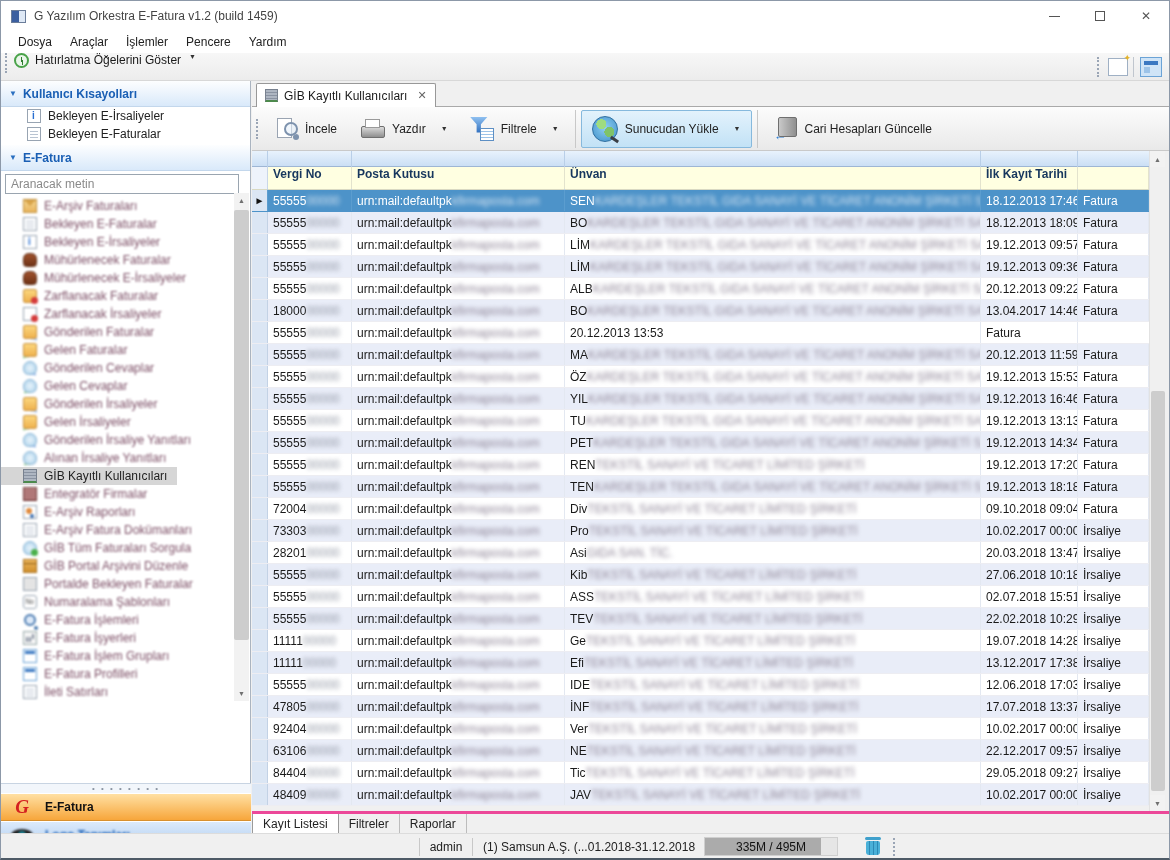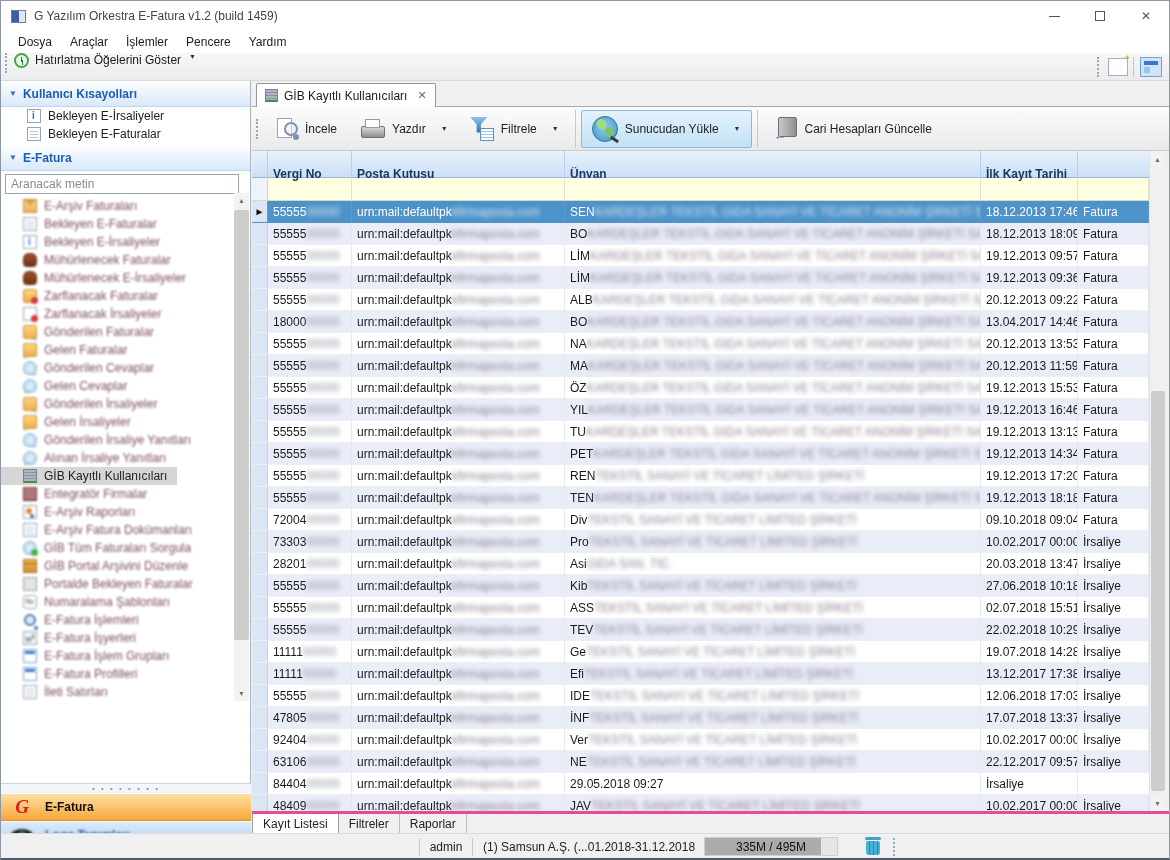--- a/index.html
+++ b/index.html
@@ -83,21 +83,21 @@
   .t-filter::after { content:""; position:absolute; right:0; bottom:0; width:12px; height:11px; background:repeating-linear-gradient(#fff 0 2px,#9cc3e8 2px 3px); border:1px solid #5d8fc4; }
   .t-globe { width:26px; height:26px; border-radius:50%; background:radial-gradient(circle at 35% 30%, #9fdc7f 0 5px, transparent 5px), radial-gradient(circle at 68% 62%, #7fc36a 0 5px, transparent 5px), radial-gradient(circle at 50% 45%, #8fd0f2, #3f8fc9); border:1px solid #2f6f9f; position:relative; }
   .t-globe::after { content:""; position:absolute; right:-2px; bottom:0px; width:9px; height:3px; background:#3a3f45; transform:rotate(35deg); }
   .t-acc { width:24px; height:24px; position:relative; }
   .t-acc::before { content:""; position:absolute; left:4px; top:0; width:17px; height:18px; background:linear-gradient(90deg,#c9c9c9,#8f8f8f); border:1px solid #6f6f6f; border-radius:2px; }
   .t-acc::after { content:"←"; position:absolute; left:0px; bottom:-2px; color:#2f7fd4; font-weight:bold; font-size:13px; }
 
   
   #grid { position:absolute; left:251px; top:150px; width:897px; }
   .grid-cols { display:grid; grid-template-columns:16px 84px 213px 416px 97px 71px; }
-  #grid-header { height:27px; background:linear-gradient(#e8f2fc,#cbdff5); border-bottom:1px solid #9eb6d4; }
+  #grid-header { height:16px; background:linear-gradient(#e8f2fc,#cbdff5); border-bottom:1px solid #9eb6d4; }
   .hcell { display:flex; align-items:center; padding-left:5px; color:#17375e; font-weight:bold; border-right:1px solid #b9cfe8; overflow:hidden; white-space:nowrap; }
   .hcell.sorted { background:linear-gradient(#fdd48e,#f8b551); border-right:1px solid #dc9c44; color:#17375e; justify-content:space-between; padding-right:3px;margin-top:45px; }
   .sort-arrow { font-size:8px; color:#333; }
   #filter-row { height:23px; background:#ffffe1; border-bottom:1px solid #d9d9c2; }
   .fcell { border-right:1px solid #e3e3cd; }
   .fcell.gutter { background:#eef3fb; border-right:1px solid #c9d6e8; }
   #grid-rows { }
   .drow { height:22px; border-bottom:1px solid #ededf2; background:#fff; }
   .drow.alt { background:#e9edf8; }
   .drow.selected { background:#4d93c9; border-bottom:1px solid #4d93c9; }
@@ -545,24 +545,20 @@
         <div class="drow grid-cols">
           <div class="dcell gutter-cell"></div>
           <div class="dcell">
             <span>55555</span>
             <span class="red num">00000</span>
           </div>
           <div class="dcell">
             <span>urn:mail:defaultpk</span>
             <span class="red">kfirmaposta.com</span>
           </div>
-          <div class="dcell">
-            <span>NA</span>
-            <span class="red">KARDEŞLER TEKSTİL GIDA SANAYİ VE TİCARET ANONİM ŞİRKETİ SAMSUN ŞB</span>
-          </div>
           <div class="dcell">20.12.2013 13:53</div>
           <div class="dcell">Fatura</div>
         </div>
         <div class="drow grid-cols alt">
           <div class="dcell gutter-cell"></div>
           <div class="dcell">
             <span>55555</span>
             <span class="red num">00000</span>
           </div>
           <div class="dcell">
@@ -884,20 +880,24 @@
         </div>
         <div class="drow grid-cols">
           <div class="dcell gutter-cell"></div>
           <div class="dcell">
             <span>84404</span>
             <span class="red num">00000</span>
           </div>
           <div class="dcell">
             <span>urn:mail:defaultpk</span>
             <span class="red">kfirmaposta.com</span>
+          </div>
+          <div class="dcell">
+            <span>Tic</span>
+            <span class="red">TEKSTİL SANAYİ VE TİCARET LİMİTED ŞİRKETİ</span>
           </div>
           <div class="dcell">29.05.2018 09:27</div>
           <div class="dcell">İrsaliye</div>
         </div>
         <div class="drow grid-cols alt">
           <div class="dcell gutter-cell"></div>
           <div class="dcell">
             <span>48409</span>
             <span class="red num">00000</span>
           </div>

